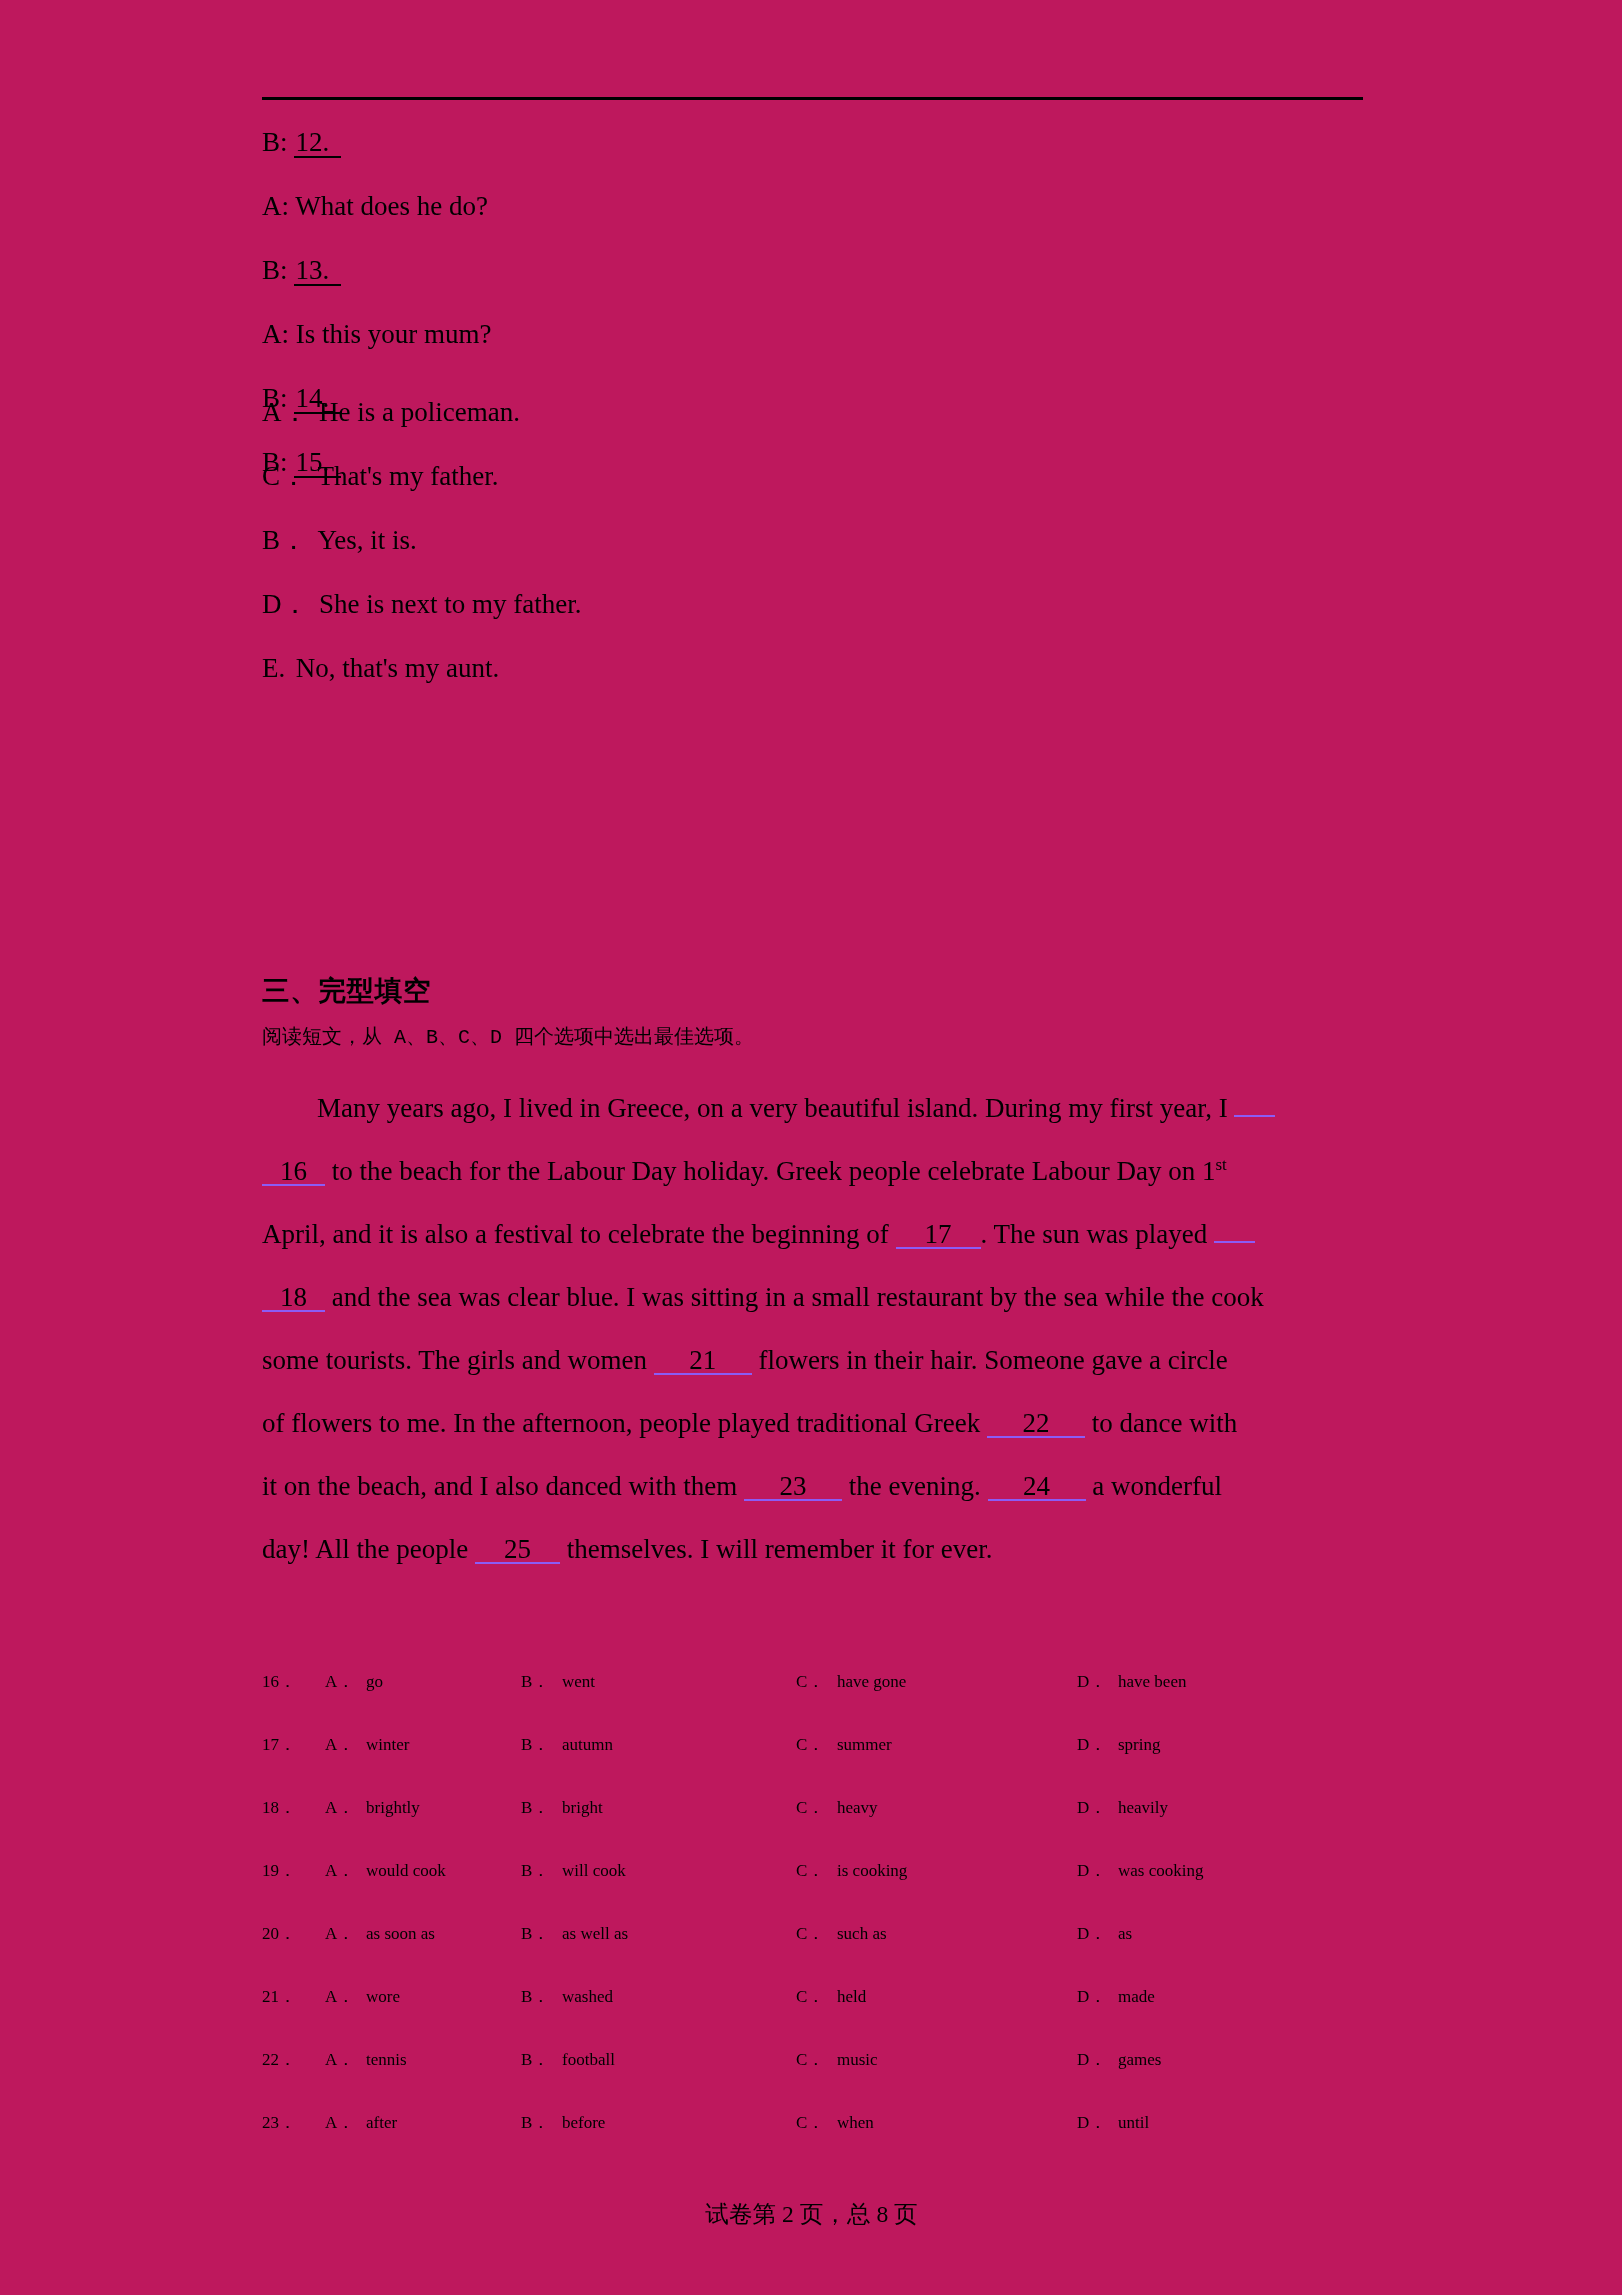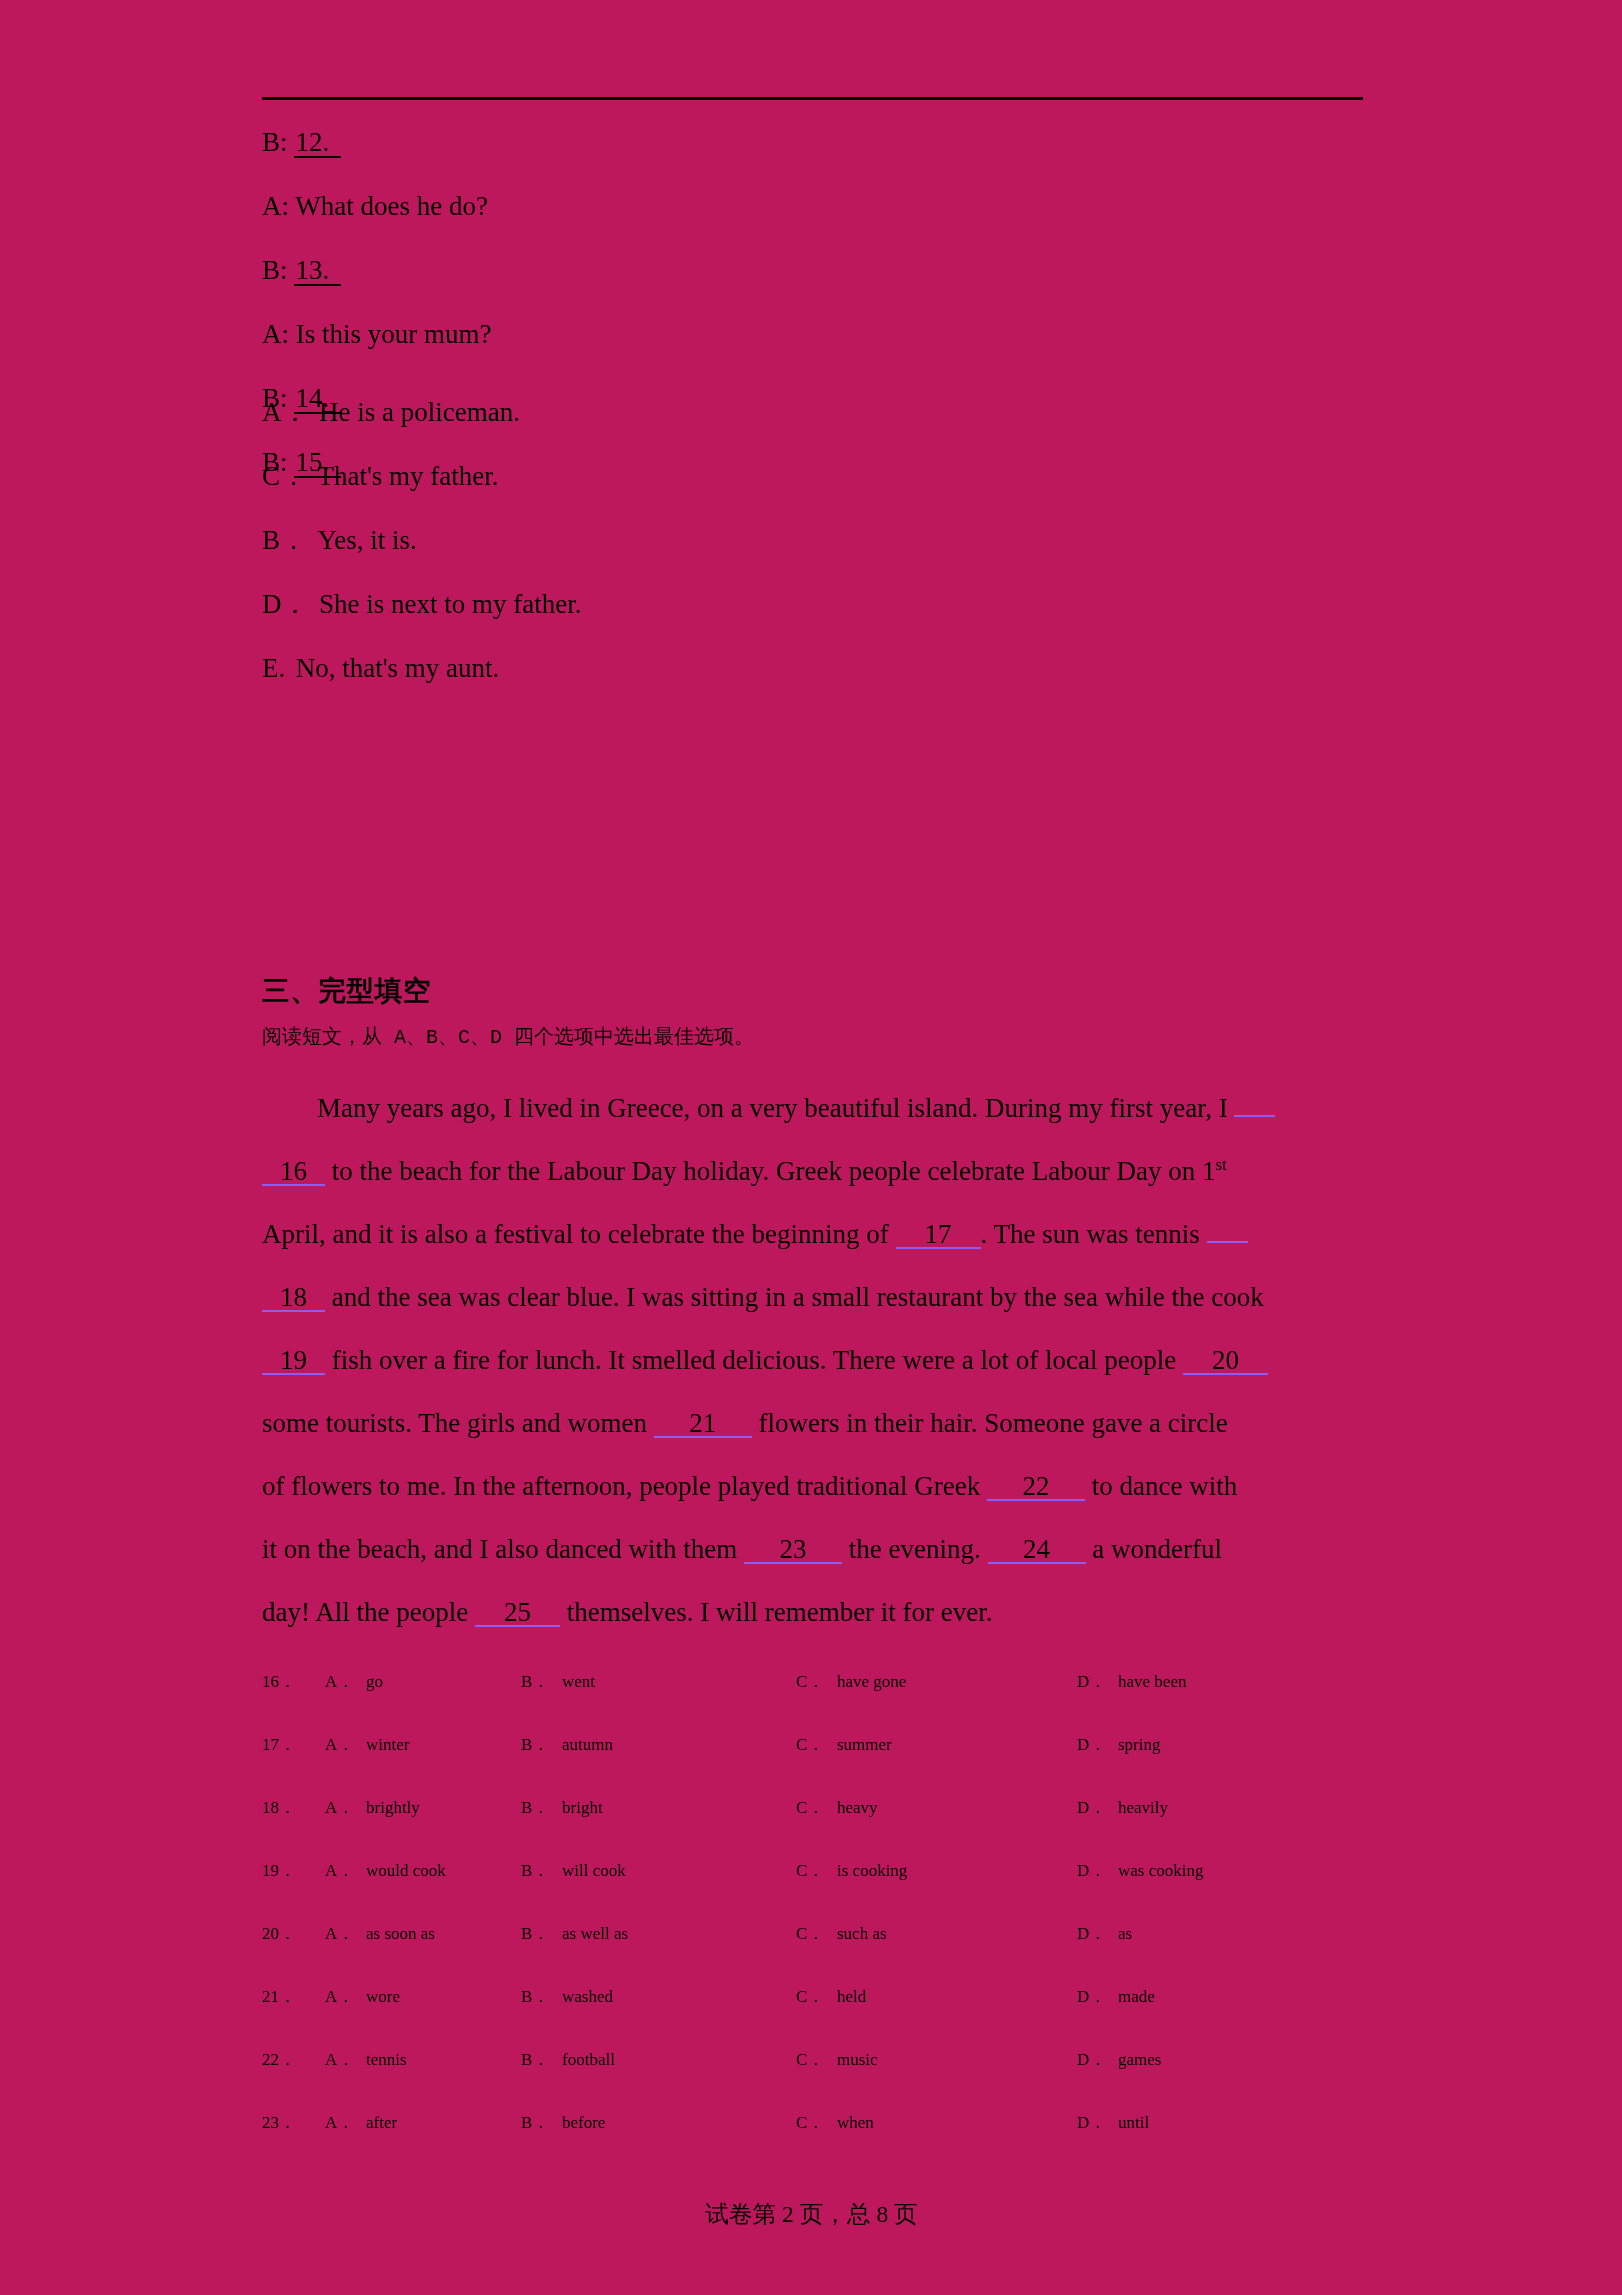--- a/index.html
+++ b/index.html
@@ -207,23 +207,22 @@
         <div class="choice-row"><span class="choice-letter">D．</span><span class="choice-gap"></span><span>She is next to my father.</span></div>
         <div class="choice-row"><span class="choice-letter">E.</span><span class="choice-gap"></span><span>No, that's my aunt.</span></div>
       </div>
 
     <div class="section-heading">三、完型填空</div>
     <div class="section-instruction">阅读短文，从 A、B、C、D 四个选项中选出最佳选项。</div>
 
     <div class="passage" id="passage-block">
         <div class="p-line indent"><span class="indent-space"></span><span>Many years ago, I lived in Greece, on a very beautiful island. During my first year, I </span><span class="gap w-sm"></span></div>
         <div class="p-line"><span class="gap w-md">16</span><span> to the beach for the Labour Day holiday. Greek people celebrate Labour Day on 1</span><sup class="ord">st</sup></div>
-        <div class="p-line"><span>April, and it is also a festival to celebrate the beginning of </span><span class="gap w-lg">17</span><span>. The sun was tennis </span><span class="gap w-sm"></span></div>
+        <div class="p-line"><span>April, and it is also a festival to celebrate the beginning of </span><span class="gap w-lg">17</span><span>. The sun was played </span><span class="gap w-sm"></span></div>
         <div class="p-line"><span class="gap w-md">18</span><span> and the sea was clear blue. I was sitting in a small restaurant by the sea while the cook</span></div>
-        <div class="p-line"><span class="gap w-md">19</span><span> fish over a fire for lunch. It smelled delicious. There were a lot of local people </span><span class="gap w-lg">20</span></div>
         <div class="p-line"><span>some tourists. The girls and women </span><span class="gap w-xl">21</span><span> flowers in their hair. Someone gave a circle</span></div>
         <div class="p-line"><span>of flowers to me. In the afternoon, people played traditional Greek </span><span class="gap w-xl">22</span><span> to dance with</span></div>
         <div class="p-line"><span>it on the beach, and I also danced with them </span><span class="gap w-xl">23</span><span> the evening. </span><span class="gap w-xl">24</span><span> a wonderful</span></div>
         <div class="p-line"><span>day! All the people </span><span class="gap w-lg">25</span><span> themselves. I will remember it for ever.</span></div>
       </div>
 
     <div class="mc-block" id="mc-block">
         <div class="mc-row">
           <div class="mc-num">16．</div>
           <div class="mc-opt c-a">

